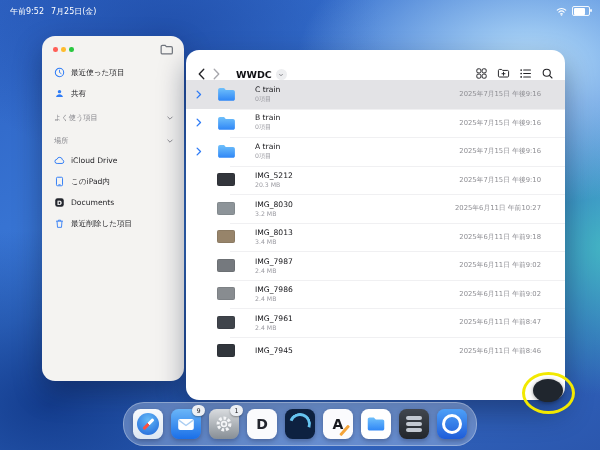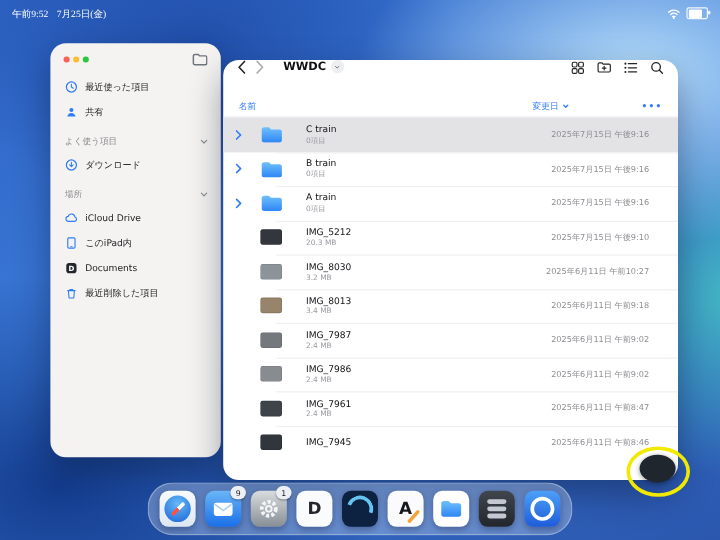--- a/index.html
+++ b/index.html
@@ -10,21 +10,21 @@
     radial-gradient(55% 45% at 88% 14%, rgba(190,228,252,.95), rgba(190,228,252,0) 70%),
     radial-gradient(40% 55% at 101% 55%, rgba(72,205,195,.75), rgba(72,205,195,0) 60%),
     radial-gradient(70% 60% at 8% 90%, rgba(16,55,135,.9), rgba(16,55,135,0) 65%),
     radial-gradient(60% 50% at 28% 8%, rgba(22,62,150,.6), rgba(22,62,150,0) 60%),
     linear-gradient(155deg,#2e63c4 0%,#3b7ad8 45%,#2b57ae 100%);}
 
   
   .statusbar{position:absolute;top:0;left:0;right:0;height:16px;z-index:4;
     display:flex;justify-content:space-between;align-items:center;
     padding:3px 10px 0;color:#fff;font-size:8px;font-weight:500;}
-  .sb-left{display:flex;gap:7px;font-family:Liberation Serif, serif;}
+  .sb-left{display:flex;gap:7px;}
   .sb-right{display:flex;gap:5px;align-items:center;}
   .batt{width:15px;height:7px;border:1px solid rgba(255,255,255,.9);border-radius:2px;position:relative;padding:0.5px;box-sizing:content-box;}
   .batt i{display:block;height:100%;width:74%;background:#fff;border-radius:1px;}
   .batt::after{content:"";position:absolute;right:-3px;top:2px;width:1.6px;height:3.4px;background:rgba(255,255,255,.85);border-radius:1px;}
 
   
   .win-side{position:absolute;left:42px;top:36px;width:142px;height:345px;background:#f4f3f1;
     border-radius:13px;box-shadow:0 12px 28px rgba(8,18,48,.4);z-index:2;}
   .side-top{display:flex;align-items:center;justify-content:space-between;padding:8px 11px 2px;}
   .traffic{display:flex;gap:3.5px;}
@@ -35,21 +35,21 @@
   .side-items{padding:5px 10px 0 12px;}
   .side-item{display:flex;align-items:center;gap:6px;height:21px;font-size:7.6px;color:#1d1d21;}
   .sic{width:11px;height:11px;display:flex;flex:none;}
   .sic svg{width:11px;height:11px;}
   .side-section{display:flex;align-items:center;justify-content:space-between;height:18px;margin-top:5px;font-size:7.2px;color:#86868c;}
   .side-section .sic{width:8px;height:8px;}
   .side-section .sic svg{width:8px;height:8px;}
 
   .win-main{position:absolute;left:186px;top:50px;width:379px;height:350px;background:#fff;
     border-radius:13px;box-shadow:0 12px 28px rgba(8,18,48,.4);z-index:2;overflow:hidden;}
-  .toolbar{height:30px;display:flex;align-items:flex-start;padding:0 11px;}
+  .toolbar{height:30px;display:flex;align-items:flex-end;padding:0 11px;}
   .nav{width:15px;display:flex;}
   .nav svg{width:9px;height:12px;}
   .title-wrap{display:flex;align-items:center;gap:4px;margin-left:9px;}
   .title{font-size:9.5px;font-weight:700;color:#101014;}
   .title-chev{width:11px;height:11px;border-radius:50%;background:#edeef0;display:flex;align-items:center;justify-content:center;}
   .title-chev svg{width:6px;height:6px;}
   .tb-icons{margin-left:auto;display:flex;gap:9px;align-items:center;}
   .tb-btn{width:13px;height:13px;display:flex;}
   .tb-btn svg{width:13px;height:13px;}
 
@@ -169,29 +169,20 @@
         <span>共有</span>
       </div>
       <div class="side-section">
         <span>よく使う項目</span>
         <span class="sic">
           <svg viewBox="0 0 16 16">
             <path d="M3.6 6 8 10.4 12.4 6" fill="none" stroke="#8e8e93" stroke-width="2" stroke-linecap="round" stroke-linejoin="round"></path>
           </svg>
         </span>
       </div>
-      <div class="side-item">
-        <span class="sic">
-          <svg viewBox="0 0 16 16">
-            <circle cx="8" cy="8" r="6.1" fill="none" stroke="#2F7CF6" stroke-width="1.5"></circle>
-            <path d="M8 4.8v5M5.9 7.9 8 10l2.1-2.1" fill="none" stroke="#2F7CF6" stroke-width="1.3" stroke-linecap="round" stroke-linejoin="round"></path>
-          </svg>
-        </span>
-        <span>ダウンロード</span>
-      </div>
       <div class="side-section">
         <span>場所</span>
         <span class="sic">
           <svg viewBox="0 0 16 16">
             <path d="M3.6 6 8 10.4 12.4 6" fill="none" stroke="#8e8e93" stroke-width="2" stroke-linecap="round" stroke-linejoin="round"></path>
           </svg>
         </span>
       </div>
       <div class="side-item">
         <span class="sic">
@@ -277,32 +268,20 @@
       </span>
       <span class="tb-btn">
         <svg viewBox="0 0 24 24">
             <circle cx="10.6" cy="10.6" r="6.6" fill="none" stroke="#242428" stroke-width="2"></circle>
             <path d="M15.5 15.5 20.3 20.3" stroke="#242428" stroke-width="2" stroke-linecap="round"></path>
           </svg>
       </span>
     </span>
   </div>
 
-  <div class="colhead">
-    <span class="ch-name">名前</span>
-    <span class="ch-right">
-      <span class="ch-mod">
-        <span>変更日</span>
-        <svg viewBox="0 0 16 16">
-            <path d="M4.2 6.2 8 10l3.8-3.8" fill="none" stroke="#2f7cf6" stroke-width="2.4" stroke-linecap="round" stroke-linejoin="round"></path>
-          </svg>
-      </span>
-      <span class="ch-more">•••</span>
-    </span>
-  </div>
 
   <div class="file-list">
       <div class="row selected">
         <span class="chev">
           <svg viewBox="0 0 8 12">
             <path d="M1.5 1.5 6 6l-4.5 4.5" fill="none" stroke="#2f7cf6" stroke-width="1.8" stroke-linecap="round" stroke-linejoin="round"></path>
           </svg>
         </span>
         <span class="ficon">
           <svg viewBox="0 0 20 15">

